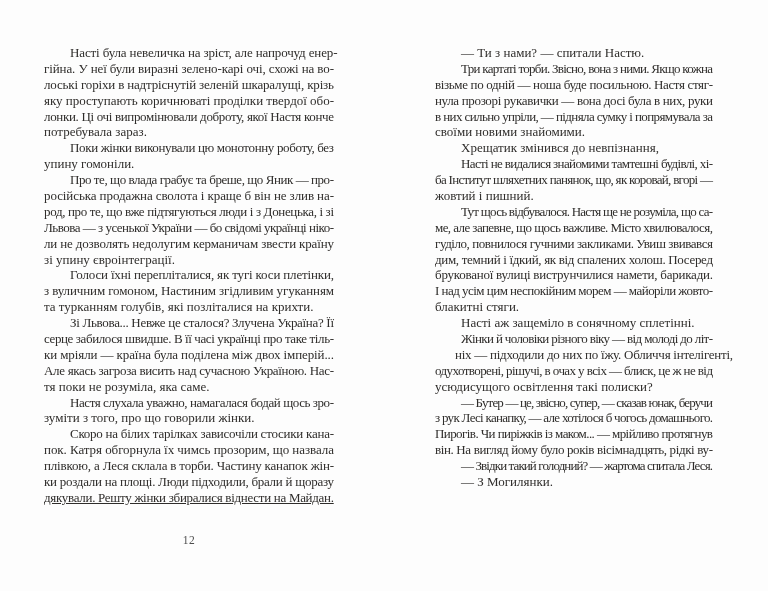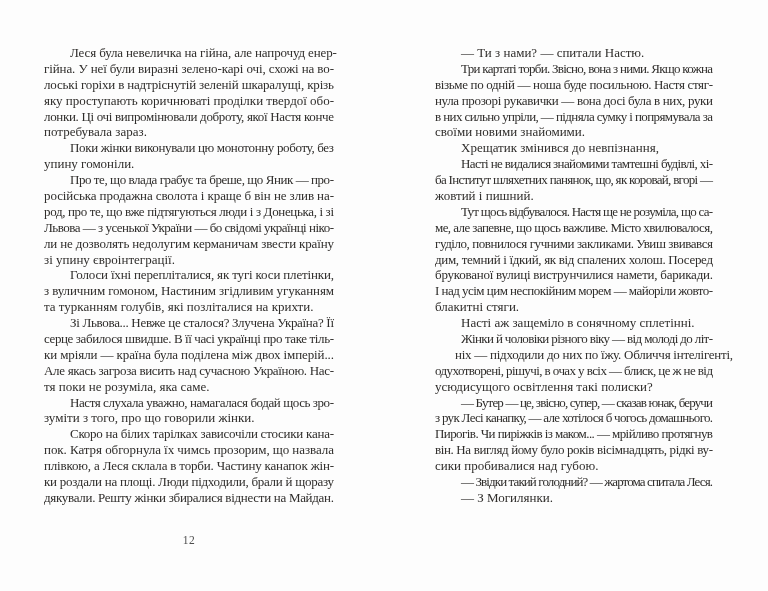--- a/index.html
+++ b/index.html
@@ -46,21 +46,21 @@
     letter-spacing: 0.5px;
   }
 </style>
 </head>
 <body>
 
 <div>
   <section class="page page-left">
     <div class="page-body">
         <div>
-          <div class="line indent j"><span style="letter-spacing: -0.132646px;">Леся була невеличка на гійна, але напрочуд енер-</span></div>
+          <div class="line indent j"><span style="letter-spacing: -0.132646px;">Насті була невеличка на зріст, але напрочуд енер-</span></div>
           <div class="line j"><span style="letter-spacing: -0.106192px;">гійна. У неї були виразні зелено-карі очі, схожі на во-</span></div>
           <div class="line j"><span style="letter-spacing: -0.168269px;">лоські горіхи в надтріснутій зеленій шкаралущі, крізь</span></div>
           <div class="line j"><span style="letter-spacing: -0.00846354px; margin-top: 8px;">яку проступають коричнюваті проділки твердої обо-</span></div>
           <div class="line j"><span style="letter-spacing: -0.331731px;">лонки. Ці очі випромінювали доброту, якої Настя конче</span></div>
           <div class="line"><span>потребувала зараз.</span></div>
         </div>
         <div>
           <div class="line indent j"><span style="letter-spacing: -0.355903px;">Поки жінки виконували цю монотонну роботу, без</span></div>
           <div class="line"><span>упину гомоніли.</span></div>
         </div>
@@ -86,21 +86,21 @@
         </div>
         <div>
           <div class="line indent j"><span style="letter-spacing: -0.425864px;">Настя слухала уважно, намагалася бодай щось зро-</span></div>
           <div class="line"><span>зуміти з того, про що говорили жінки.</span></div>
         </div>
         <div>
           <div class="line indent j"><span style="letter-spacing: -0.242686px;">Скоро на білих тарілках зависочіли стосики кана-</span></div>
           <div class="line j"><span style="letter-spacing: -0.0564413px;">пок. Катря обгорнула їх чимсь прозорим, що назвала</span></div>
           <div class="line j"><span style="letter-spacing: -0.177083px;">плівкою, а Леся склала в торби. Частину канапок жін-</span></div>
           <div class="line j"><span style="letter-spacing: -0.264688px;">ки роздали на площі. Люди підходили, брали й щоразу</span></div>
-          <div class="line"><span style="letter-spacing: -0.293125px;">дякували. Решту жінки збиралися віднести на Майдан.</span></div>
+          <div class="line"><span style="letter-spacing: -0.293125px; text-decoration: underline;">дякували. Решту жінки збиралися віднести на Майдан.</span></div>
         </div>
       </div>
     <div class="page-number">12</div>
   </section>
   <section class="page page-right">
     <div class="page-body">
         <div>
           <div class="line indent"><span>— Ти з нами? — спитали Настю.</span></div>
         </div>
         <div>
@@ -134,21 +134,20 @@
           <div class="line indent j"><span style="letter-spacing: -0.635842px;">Жінки й чоловіки різного віку — від молоді до літ-</span></div>
           <div class="line j"><span style="letter-spacing: -0.263125px; margin-left: 20px;">ніх — підходили до них по їжу. Обличчя інтелігенті,</span></div>
           <div class="line j"><span style="letter-spacing: -0.583523px;">одухотворені, рішучі, в очах у всіх — блиск, це ж не від</span></div>
           <div class="line"><span>усюдисущого освітлення такі полиски?</span></div>
         </div>
         <div>
           <div class="line indent j"><span style="letter-spacing: -0.837054px;">— Бутер — це, звісно, супер, — сказав юнак, беручи</span></div>
           <div class="line j"><span style="letter-spacing: -0.697338px;">з рук Лесі канапку, — але хотілося б чогось домашнього.</span></div>
           <div class="line j"><span style="letter-spacing: -0.575721px;">Пирогів. Чи пиріжків із маком... — мрійливо протягнув</span></div>
           <div class="line j"><span style="letter-spacing: -0.371462px; margin-top: 44px;">він. На вигляд йому було років вісімнадцять, рідкі ву-</span></div>
-          <div class="line"><span>сики пробивалися над губою.</span></div>
         </div>
         <div>
           <div class="line indent"><span style="letter-spacing: -0.897606px;">— Звідки такий голодний? — жартома спитала Леся.</span></div>
         </div>
         <div>
           <div class="line indent"><span>— З Могилянки.</span></div>
         </div>
       </div>
   </section>
 </div>

